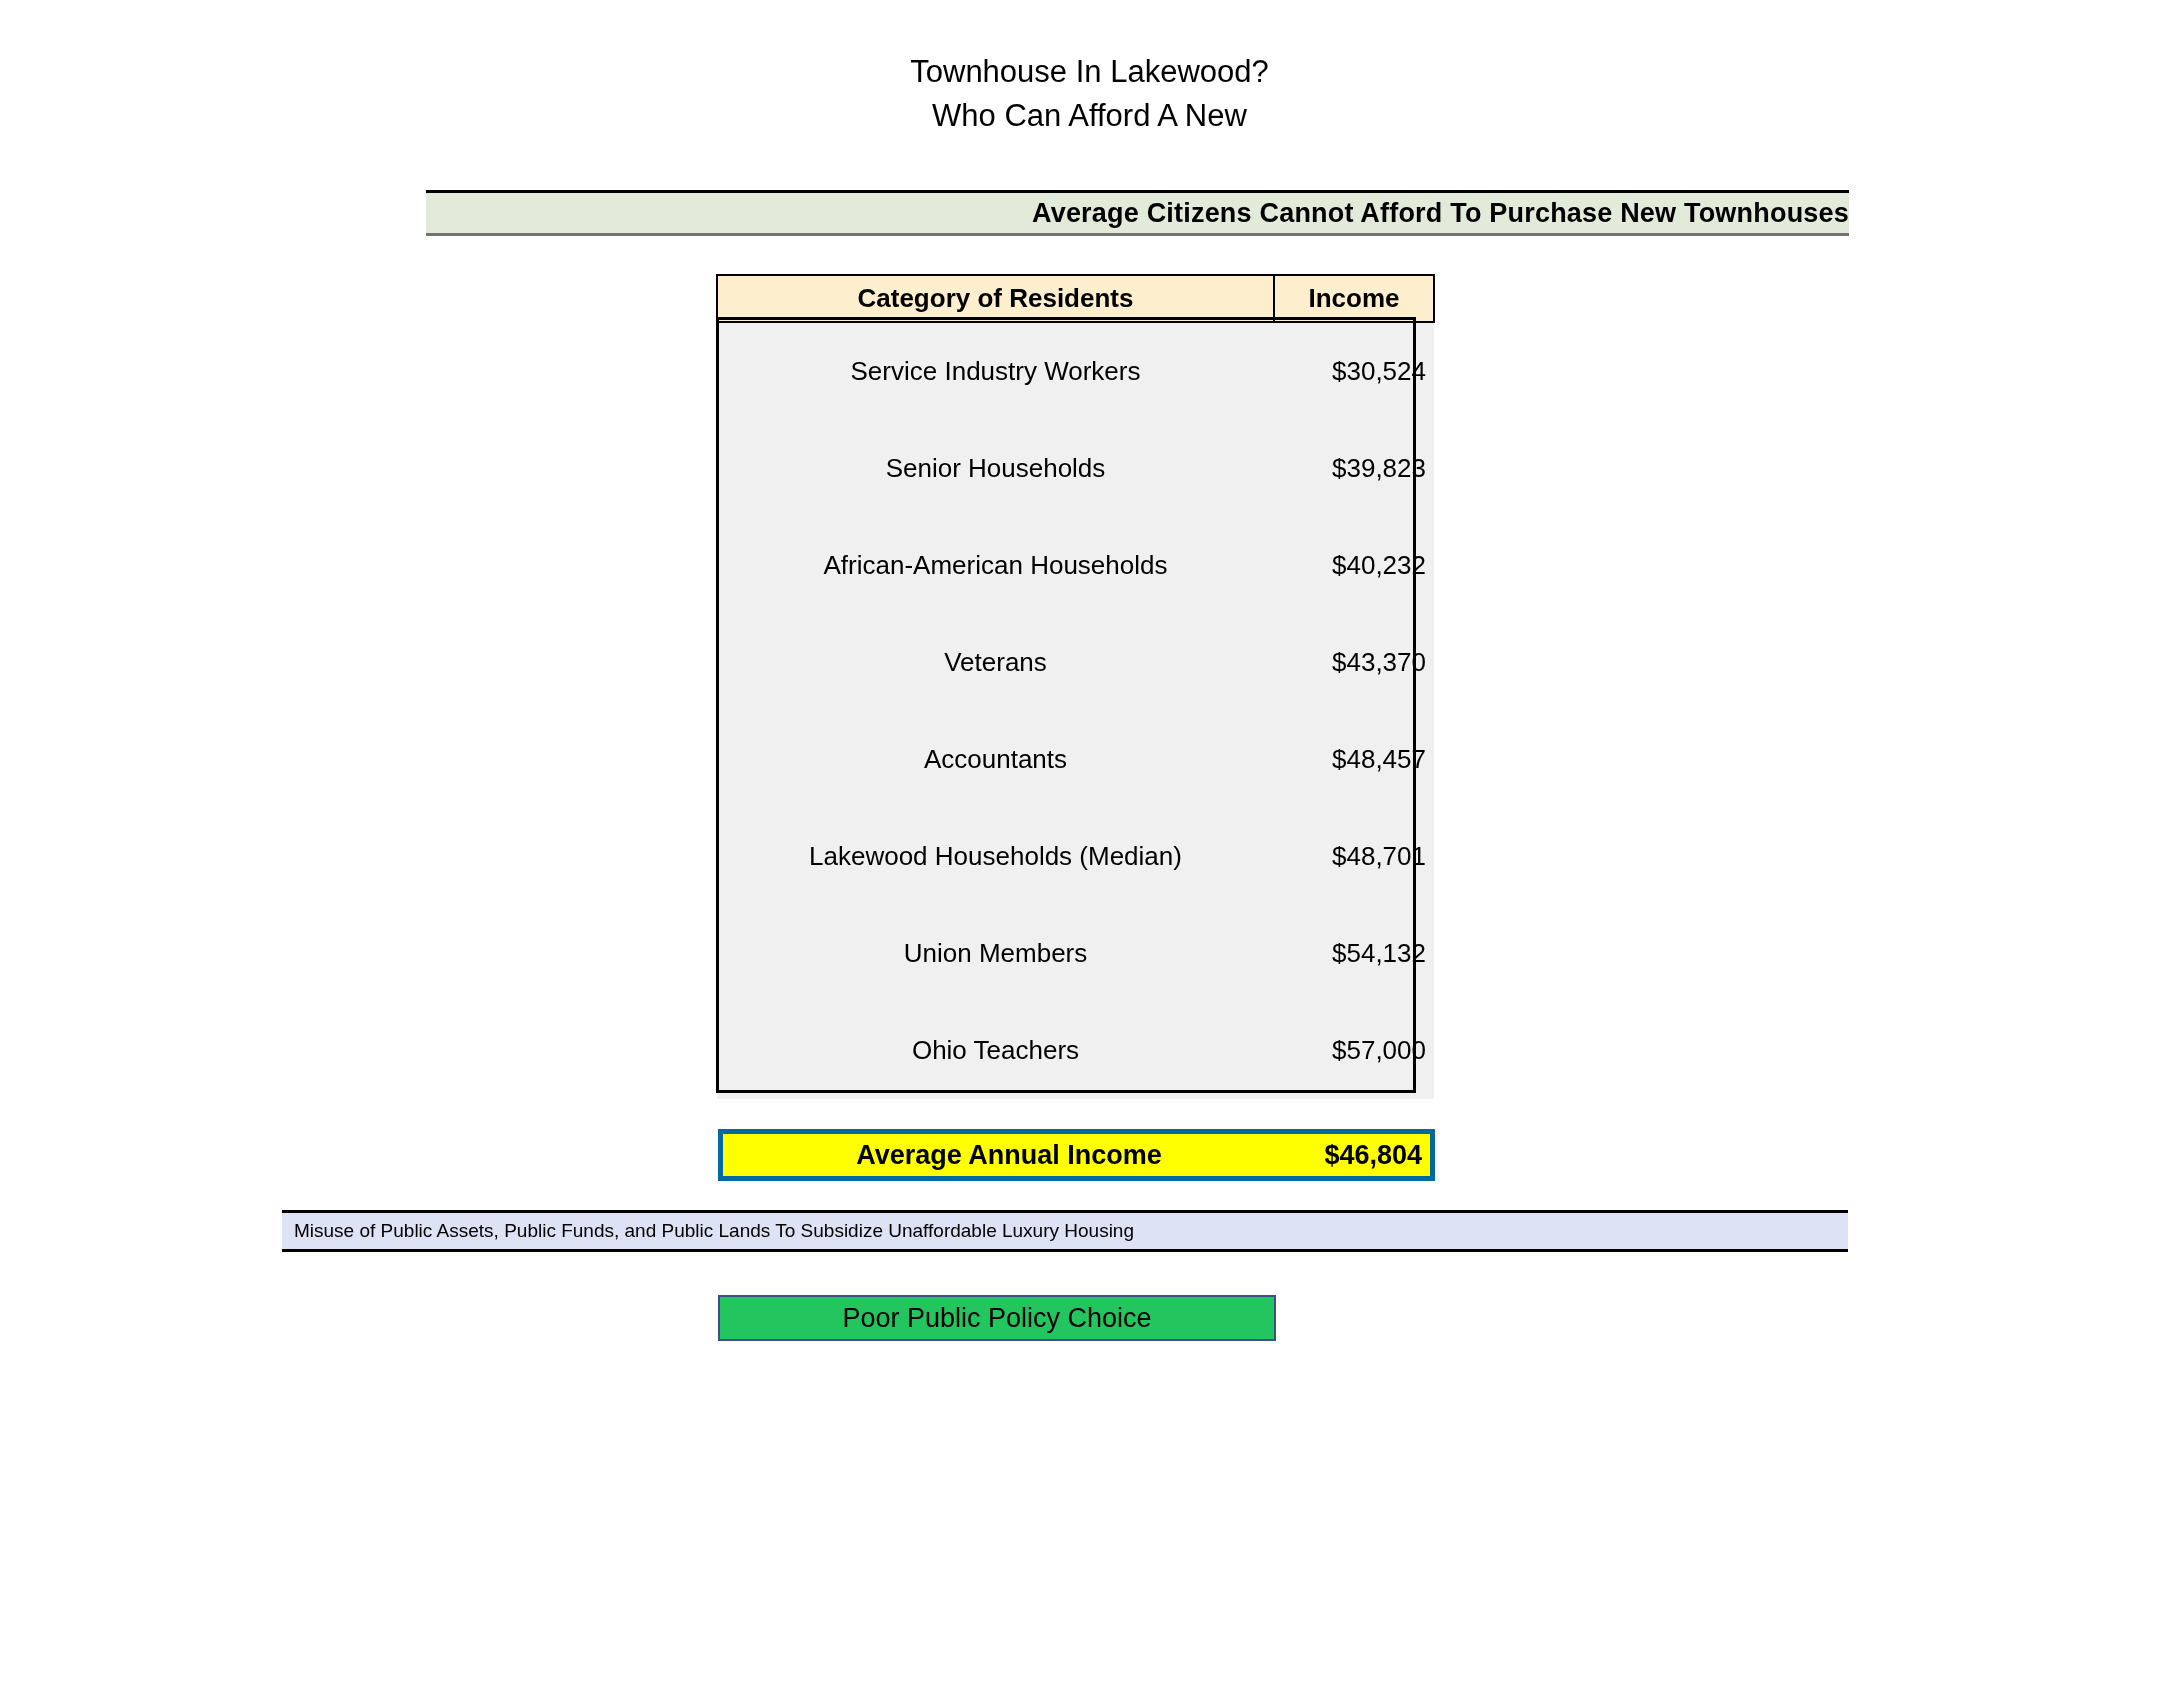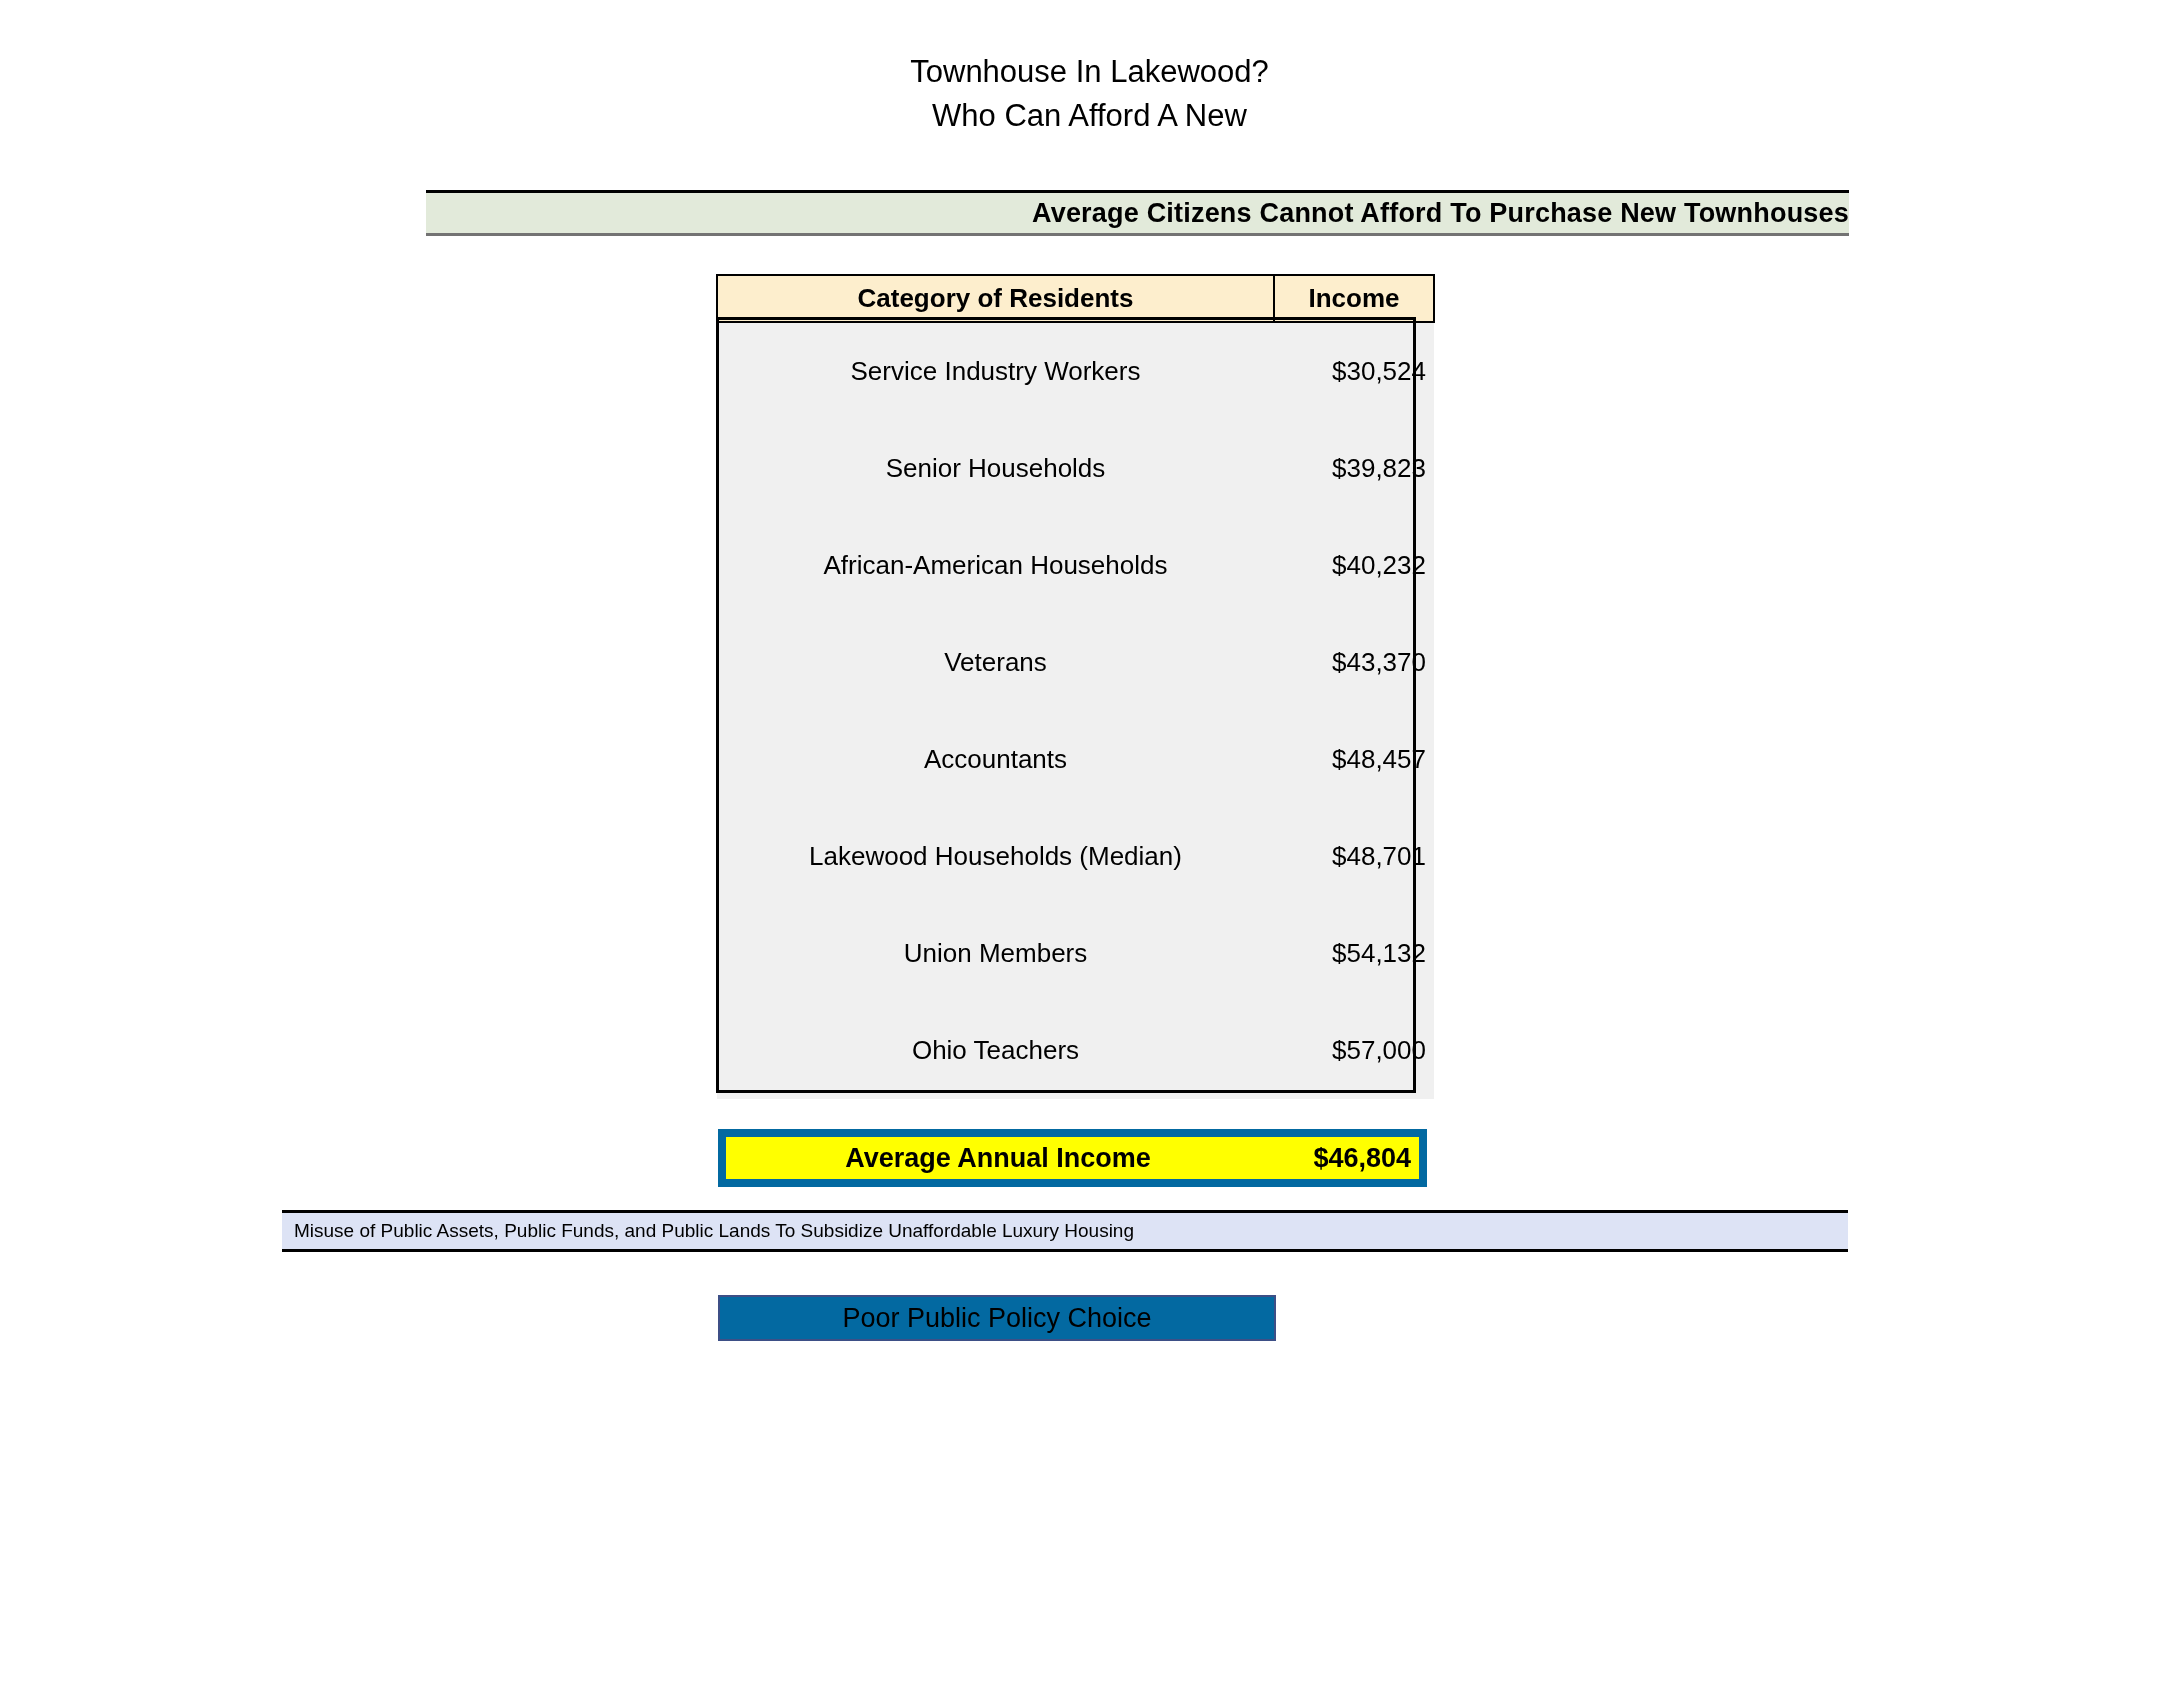--- a/index.html
+++ b/index.html
@@ -109,23 +109,24 @@
   }
 
   
   .total-row {
     position: absolute;
     left: 718px;
     top: 1129px;
     width: 693px;
     height: 42px;
     background: #ffff00;
-    border: 8px solid #0369a1;
-    display: flex;
-    align-items: center;
+    border: 5px solid #0369a1;
+    display: flex;
+    align-items: center;
+    padding-left: 14px;
   }
   .total-label {
     flex: 0 0 544px;
     text-align: center;
     font-size: 27px;
     font-weight: bold;
   }
   .total-value {
     flex: 1;
     text-align: right;
@@ -153,21 +154,21 @@
     font-size: 19px;
   }
 
   
   .policy-box {
     position: absolute;
     left: 718px;
     top: 1295px;
     width: 554px;
     height: 42px;
-    background: #0369a1;
+    background: #22c55e;
     border: 2px solid #3d4f86;
     display: flex;
     align-items: center;
     justify-content: center;
   }
   .policy-text {
     font-size: 27px;
     color: #000000;
   }
 </style>

